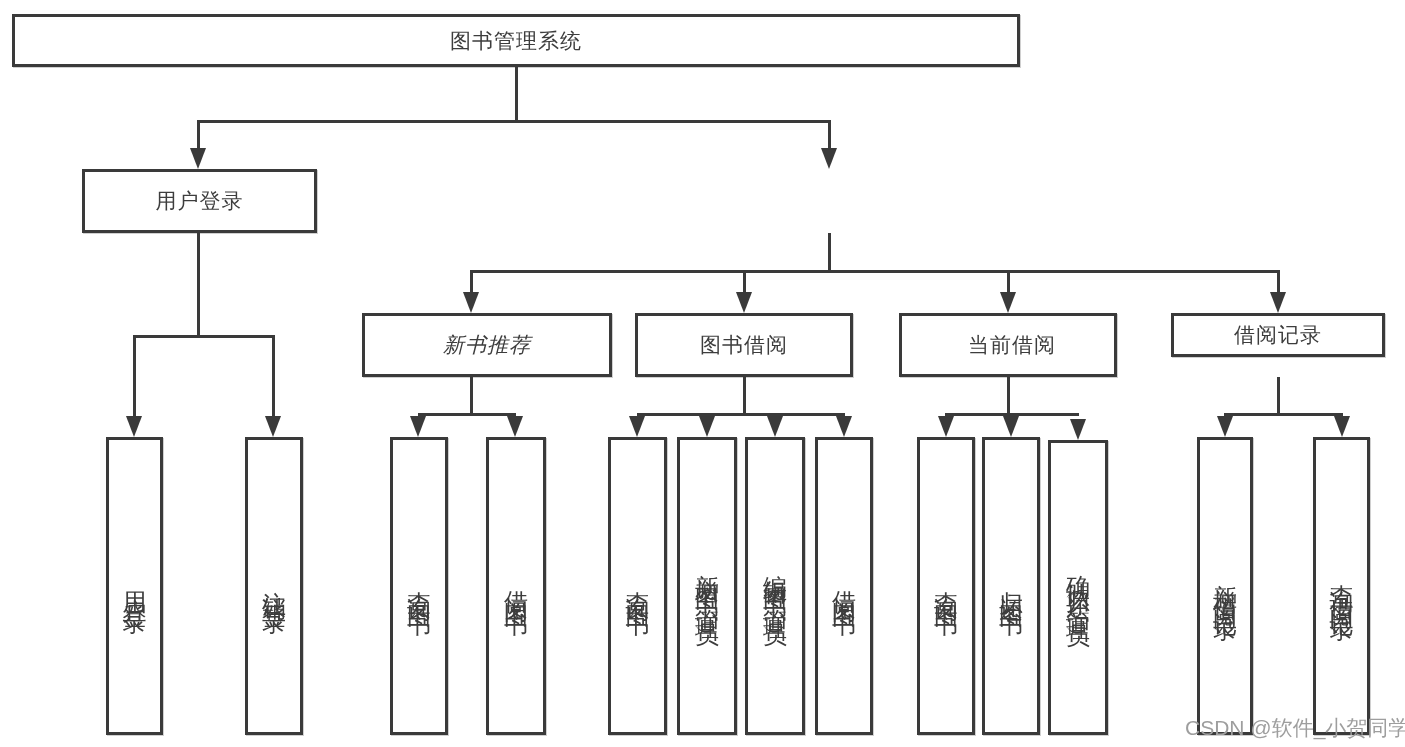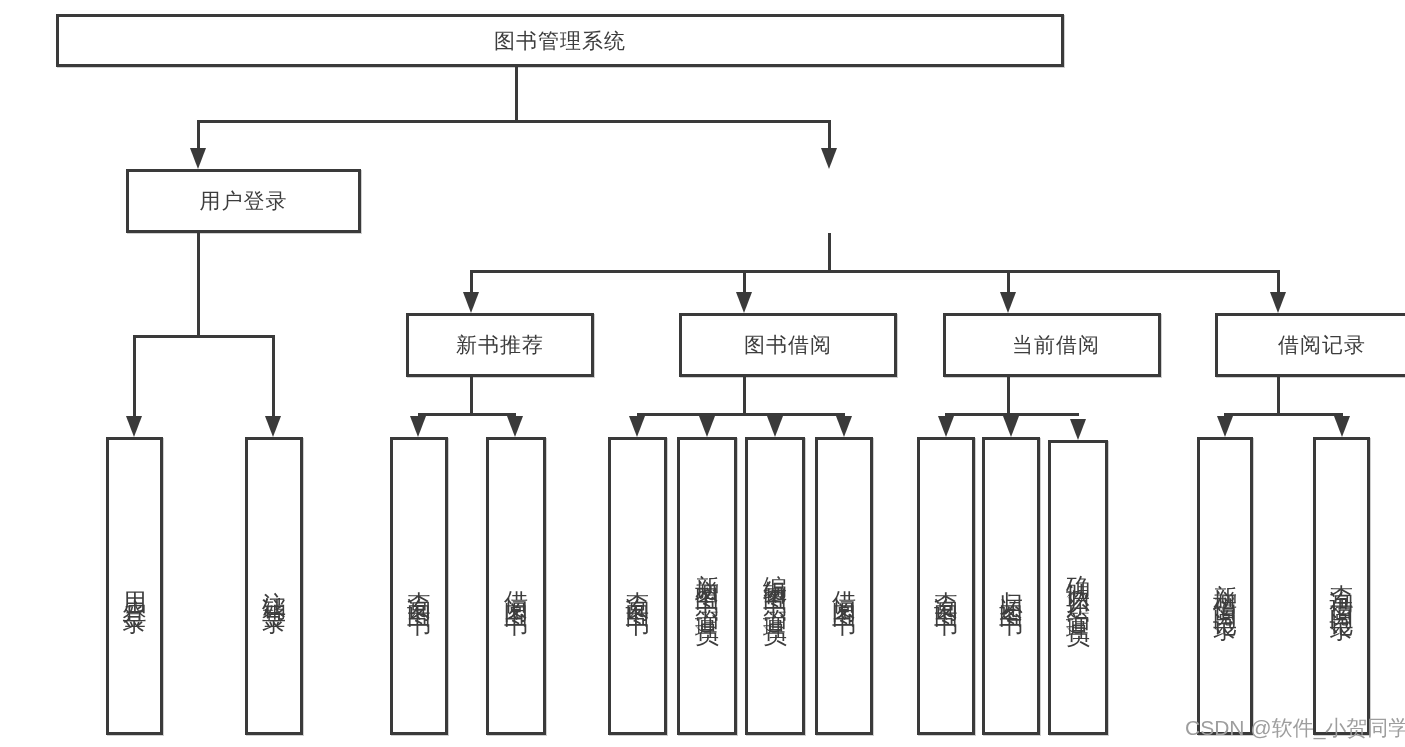--- a/index.html
+++ b/index.html
@@ -15,21 +15,21 @@
     position:absolute;
     box-sizing:border-box;
     background:#ffffff;
     border:3px solid #3a3a3a;
     display:flex;
     align-items:center;
     justify-content:center;
     color:#3d3d3d;
     box-shadow:1px 1px 0 rgba(120,120,120,.35);
   }
-  .h-box{ font-size:21px; letter-spacing:1px;margin-left:44px; }
+  .h-box{ font-size:21px; letter-spacing:1px; }
   .v-box{
     writing-mode:vertical-rl;
     text-orientation:mixed;
     font-size:24px;
     line-height:1.08;
     letter-spacing:7px;
     padding:6px 0;
   }
   .line{ position:absolute; background:#3a3a3a; }
   .arrow{
@@ -54,33 +54,33 @@
 
   <div class="box h-box" style="left:12px;top:14px;width:1008px;height:53px;">
       <span>图书管理系统</span>
     </div>
 
   <div class="box h-box" style="left:82px;top:169px;width:235px;height:64px;">
       <span>用户登录</span>
     </div>
 
 
-  <div class="box h-box" style="left:362px;top:313px;width:188px;height:64px;">
+  <div class="box h-box" style="left:362px;top:313px;width:250px;height:64px;font-style:italic;">
       <span>新书推荐</span>
     </div>
 
   <div class="box h-box" style="left:635px;top:313px;width:218px;height:64px;text-align:right;">
       <span>图书借阅</span>
     </div>
 
   <div class="box h-box" style="left:899px;top:313px;width:218px;height:64px;padding-left:8px;">
       <span>当前借阅</span>
     </div>
 
-  <div class="box h-box" style="left:1171px;top:313px;width:214px;height:64px;">
+  <div class="box h-box" style="left:1171px;top:313px;width:214px;height:44px;">
       <span>借阅记录</span>
     </div>
 
   <div class="box v-box" style="left:106px;top:437px;width:57px;height:298px;">
       <span>用户登录</span>
     </div>
 
   <div class="box v-box" style="left:245px;top:437px;width:58px;height:298px;">
       <span>注销登录</span>
     </div>

